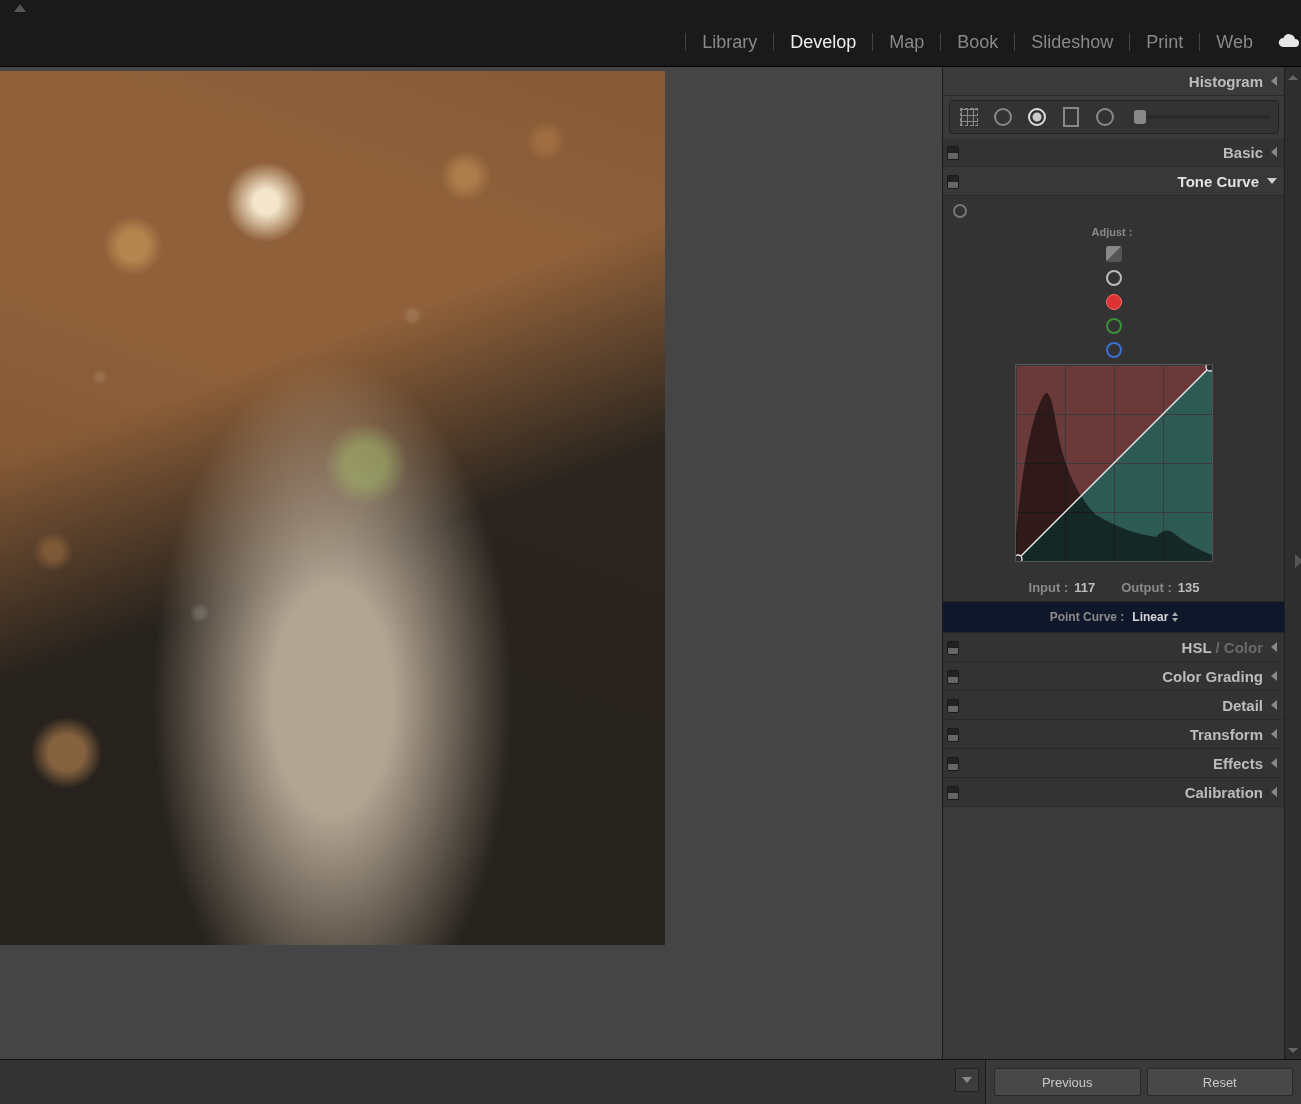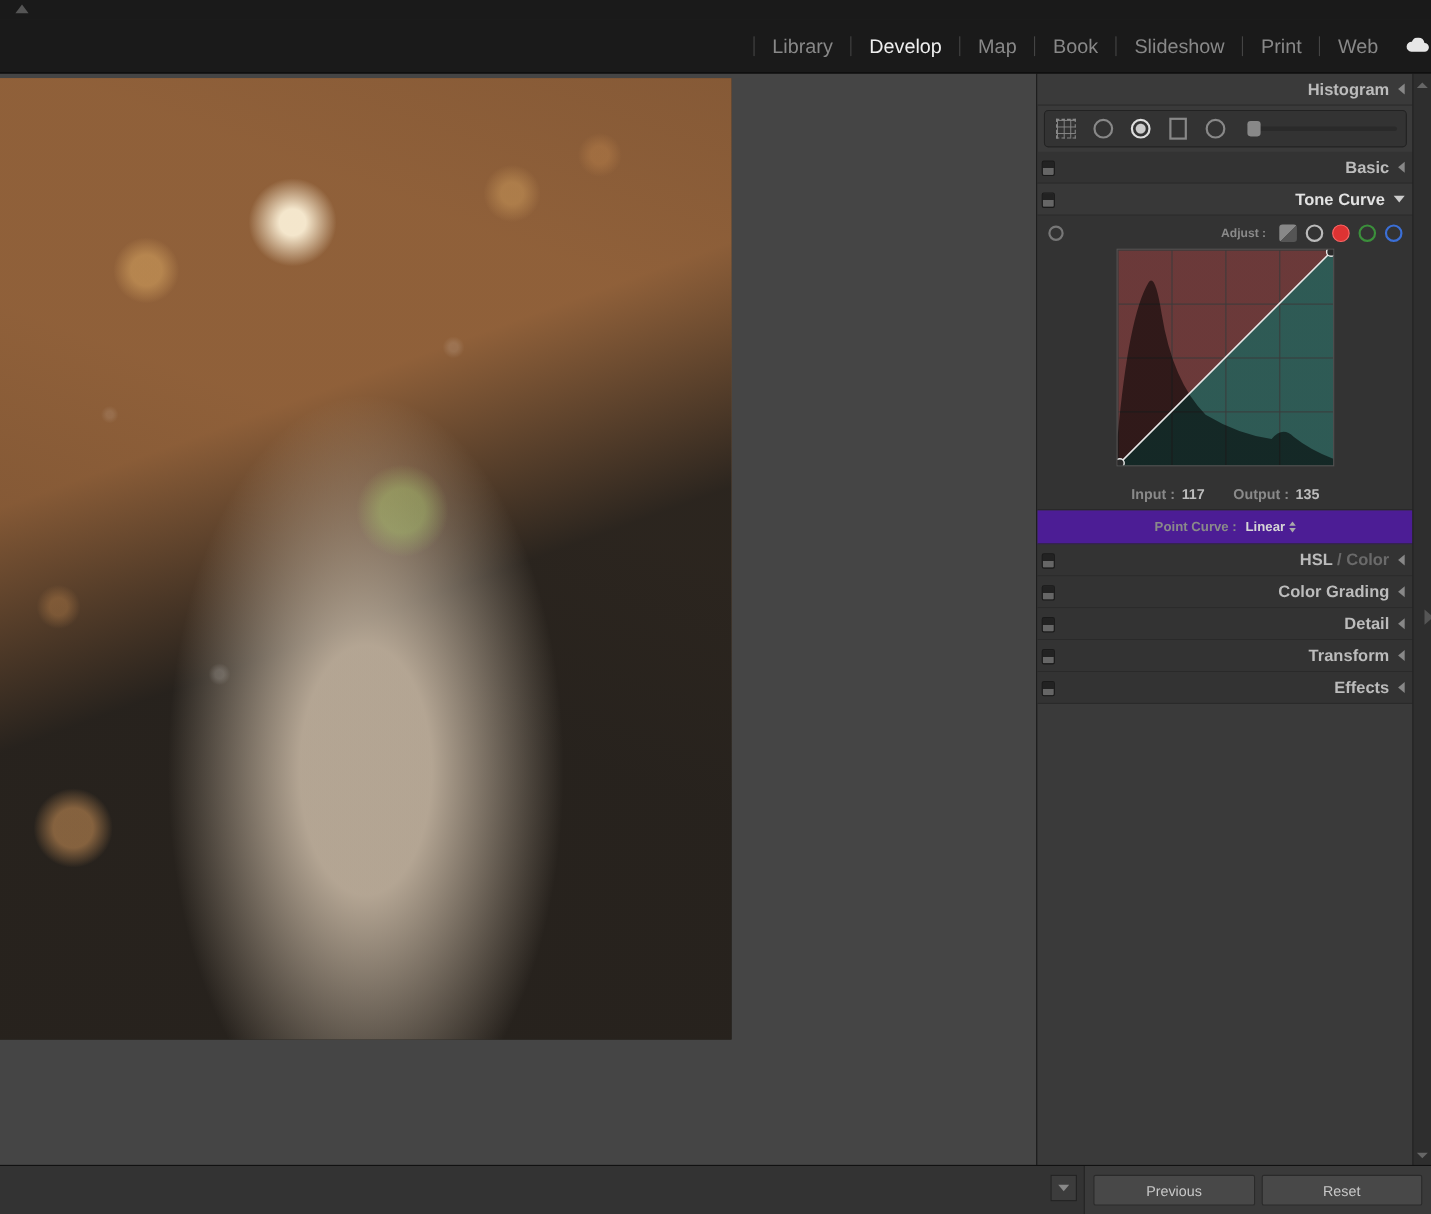--- a/index.html
+++ b/index.html
@@ -54,38 +54,38 @@
   .toolstrip .circ.filled{background:radial-gradient(circle,#ccc 0 4px,transparent 5px);}
   .toolstrip .rect{width:12px;height:16px;border:2px solid currentColor;}
   .toolstrip .grid{width:16px;height:16px;background:
     linear-gradient(#888 1px,transparent 1px) 0 0/6px 6px,
     linear-gradient(90deg,#888 1px,transparent 1px) 0 0/6px 6px;
     border:1px dashed #888;}
   .toolstrip .slider-rail{flex:1;height:4px;background:#2a2a2a;border-radius:2px;position:relative;margin-left:6px;}
   .toolstrip .slider-rail .knob{position:absolute;left:0;top:-5px;width:12px;height:14px;background:#888;border-radius:3px;}
   
   .tc-body{background:#333;padding:8px 10px 6px 10px;border-bottom:1px solid #262626;}
-  .tc-adjust-row{display:flex;align-items:center;justify-content:center;gap:8px;margin-bottom:6px;}
+  .tc-adjust-row{display:flex;align-items:center;justify-content:center;gap:8px;margin-bottom:6px;flex-direction:column;}
   .tc-adjust-row .lbl{color:#8a8a8a;font-size:11px;margin-right:4px;}
   .adj-btn{width:16px;height:16px;border-radius:50%;box-sizing:border-box;cursor:pointer;}
   .adj-param{width:16px;height:16px;background:linear-gradient(135deg,#888 0 50%,#555 50% 100%);border-radius:3px;}
   .adj-l{border:2px solid #bbb;}
   .adj-r{background:#d33;border:1px solid #f66;}
   .adj-g{border:2px solid #3b8f3b;}
   .adj-b{border:2px solid #3b6fd6;}
   .tc-target{width:10px;height:10px;border:2px solid #777;border-radius:50%;margin-right:auto;}
   .curve-box{width:196px;height:196px;margin:0 auto;position:relative;border:1px solid #555;background:
     linear-gradient(90deg,#3a3a3a 1px,transparent 1px) 0 0/49px 49px,
     linear-gradient(#3a3a3a 1px,transparent 1px) 0 0/49px 49px,
     linear-gradient(135deg, rgba(160,70,70,.55) 0 50%, rgba(50,130,120,.55) 50% 100%),
     #2a2a2a;}
   .curve-box svg{position:absolute;inset:0;}
   .io-row{display:flex;justify-content:center;gap:26px;margin-top:18px;font-size:13px;color:#8a8a8a;}
   .io-row span.val{color:#bdbdbd;margin-left:6px;}
-  .pointcurve-row{height:30px;background:#4c1d95;display:flex;align-items:center;justify-content:center;gap:8px;border-bottom:1px solid #262626;font-size:12px;color:#8a8a8a;}
+  .pointcurve-row{height:30px;background:#0f172a;display:flex;align-items:center;justify-content:center;gap:8px;border-bottom:1px solid #262626;font-size:12px;color:#8a8a8a;}
   .pointcurve-row .sel{color:#d6d6d6;display:flex;align-items:center;gap:4px;}
   .updown{display:inline-flex;flex-direction:column;line-height:4px;}
   .updown::before{content:"";width:0;height:0;border-left:3px solid transparent;border-right:3px solid transparent;border-bottom:4px solid #aaa;margin-bottom:2px;}
   .updown::after{content:"";width:0;height:0;border-left:3px solid transparent;border-right:3px solid transparent;border-top:4px solid #aaa;}
   
   .bottombar{position:absolute;left:0;right:0;bottom:0;height:44px;background:#3a3a3a;border-top:1px solid #111;display:flex;}
   .filmstrip-collapsed{flex:1;background:#333;position:relative;}
   .filmstrip-collapsed .dd{position:absolute;right:6px;top:8px;width:22px;height:22px;border:1px solid #222;background:#3c3c3c;display:flex;align-items:center;justify-content:center;}
   .filmstrip-collapsed .dd::after{content:"";width:0;height:0;border-left:5px solid transparent;border-right:5px solid transparent;border-top:6px solid #888;}
   .footer-btns{width:316px;display:flex;align-items:center;gap:6px;padding:6px 8px;box-sizing:border-box;background:#3a3a3a;border-left:1px solid #1a1a1a;}
@@ -213,20 +213,25 @@
         <div class="panel-header sub">
           <span class="switch"></span>
           <span class="title">Transform</span>
           <span class="tri"></span>
         </div>
         <div class="panel-header sub">
           <span class="switch"></span>
           <span class="title">Effects</span>
           <span class="tri"></span>
         </div>
+        <div class="panel-header sub">
+          <span class="switch"></span>
+          <span class="title">Calibration</span>
+          <span class="tri"></span>
+        </div>
 
       </div>
       <div class="panel-scrollbar"></div>
     </div>
 
   </div>
 
   <div class="side-reveal"></div>
 
   <div class="bottombar">

